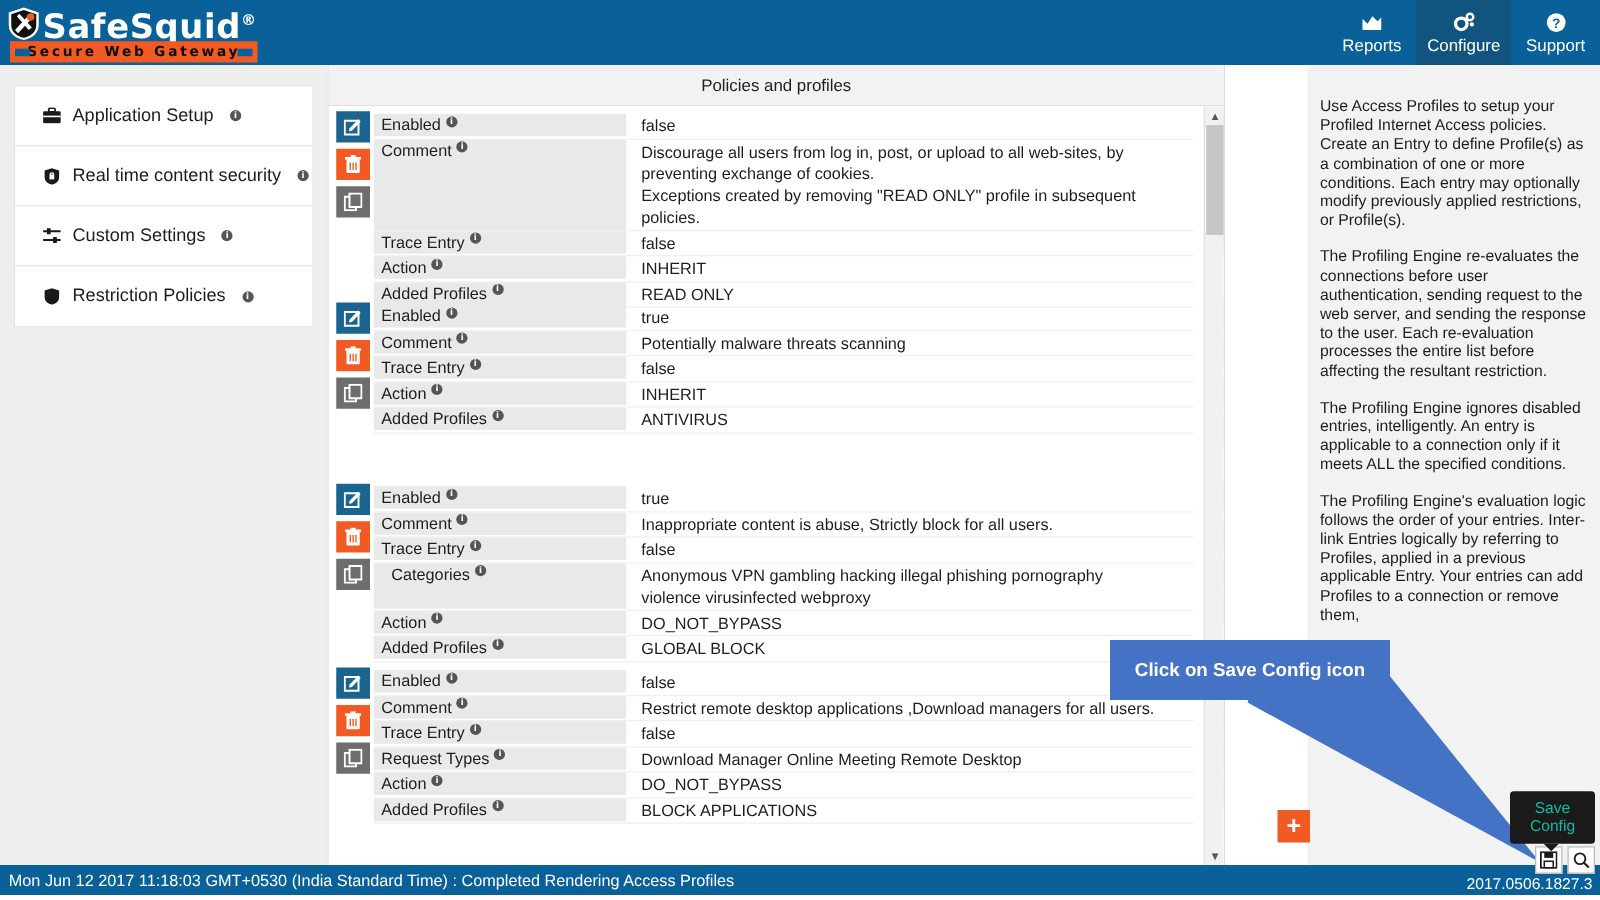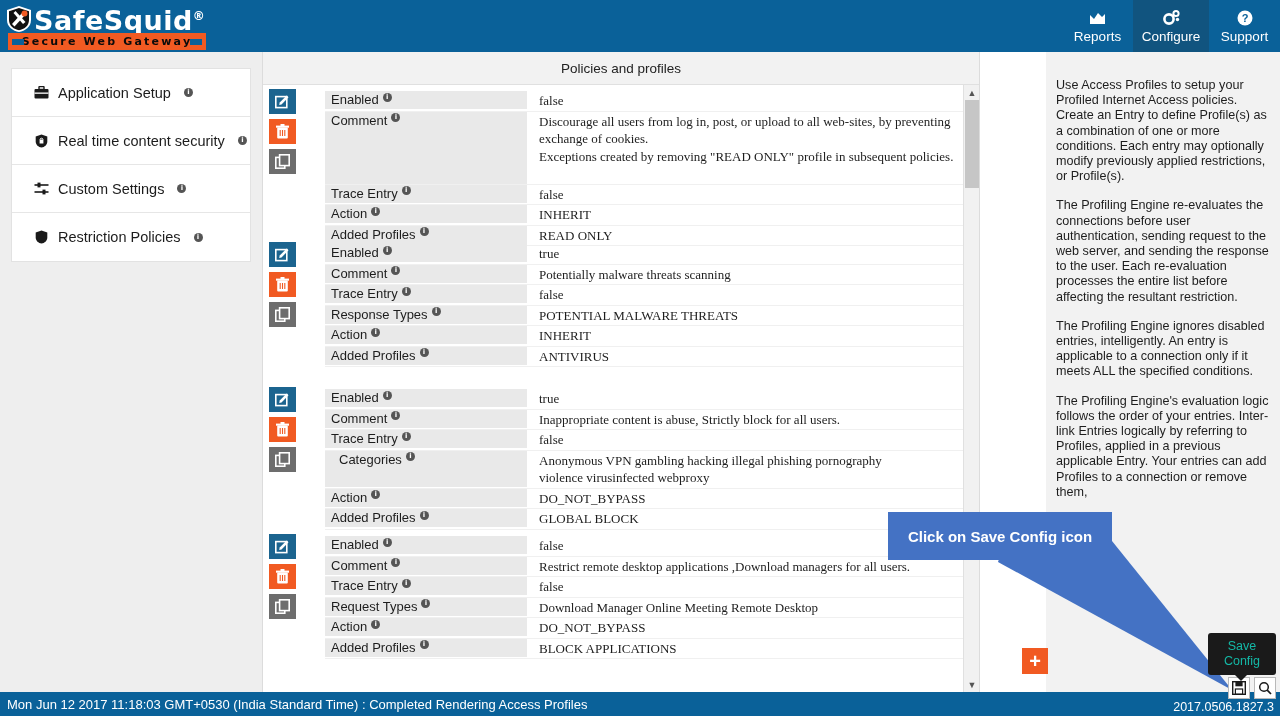--- a/index.html
+++ b/index.html
@@ -96,29 +96,29 @@
   }
   .tool-btn {
     width: 27px; height: 25px; margin-bottom: 5px; display: flex;
     align-items: center; justify-content: center; cursor: pointer;
   }
   .tool-btn.edit { background: #1b648f; }
   .tool-btn.del  { background: #f15a22; }
   .tool-btn.copy { background: #6d6d6d; }
   .tool-btn svg { display: block; }
 
-  .rows { margin-left: 62px; width: 656px; }
+  .rows { margin-left: 36px; width: 656px; }
   .row { display: flex; align-items: flex-start; border-bottom: 1px solid #f0f0f0; min-height: 18px; }
   .row .k {
     width: 202px; min-height: 18px; background: #e9e9e9; padding: 1px 6px 1px 6px;
     font-size: 13px; color: #1d1d1d; flex-shrink: 0;
   }
   .row .v {
     flex: 1; padding: 1px 6px 1px 12px; font-size: 13px; color: #1d1d1d;
-    line-height: 17.5px; white-space: pre-line; font-family: Liberation Serif, serif;
+    line-height: 17.5px; white-space: pre-line;
   }
   .row.tall .k { min-height: 72px; }
   .row.tall2 .k { min-height: 36px; padding-left: 14px; }
 
   .entry-nav { position: absolute; right: 26px; top: 4px; width: 28px; }
   .nav-btn {
     width: 27px; height: 22px; background: #e2e2e2; margin-bottom: 8px;
     display: flex; align-items: center; justify-content: center; cursor: pointer;
     color: #262626;
   }
@@ -414,24 +414,20 @@
               </div>
               <div class="row">
                 <div class="k">Comment<span class="info-dot">i</span></div>
                 <div class="v">Potentially malware threats scanning</div>
               </div>
               <div class="row">
                 <div class="k">Trace Entry<span class="info-dot">i</span></div>
                 <div class="v">false</div>
               </div>
               <div class="row">
-                <div class="k">Response Types<span class="info-dot">i</span></div>
-                <div class="v">POTENTIAL MALWARE THREATS</div>
-              </div>
-              <div class="row">
                 <div class="k">Action<span class="info-dot">i</span></div>
                 <div class="v">INHERIT</div>
               </div>
               <div class="row">
                 <div class="k">Added Profiles<span class="info-dot">i</span></div>
                 <div class="v">ANTIVIRUS</div>
               </div>
             </div>
             <div class="entry-nav">
               <div class="nav-btn">

